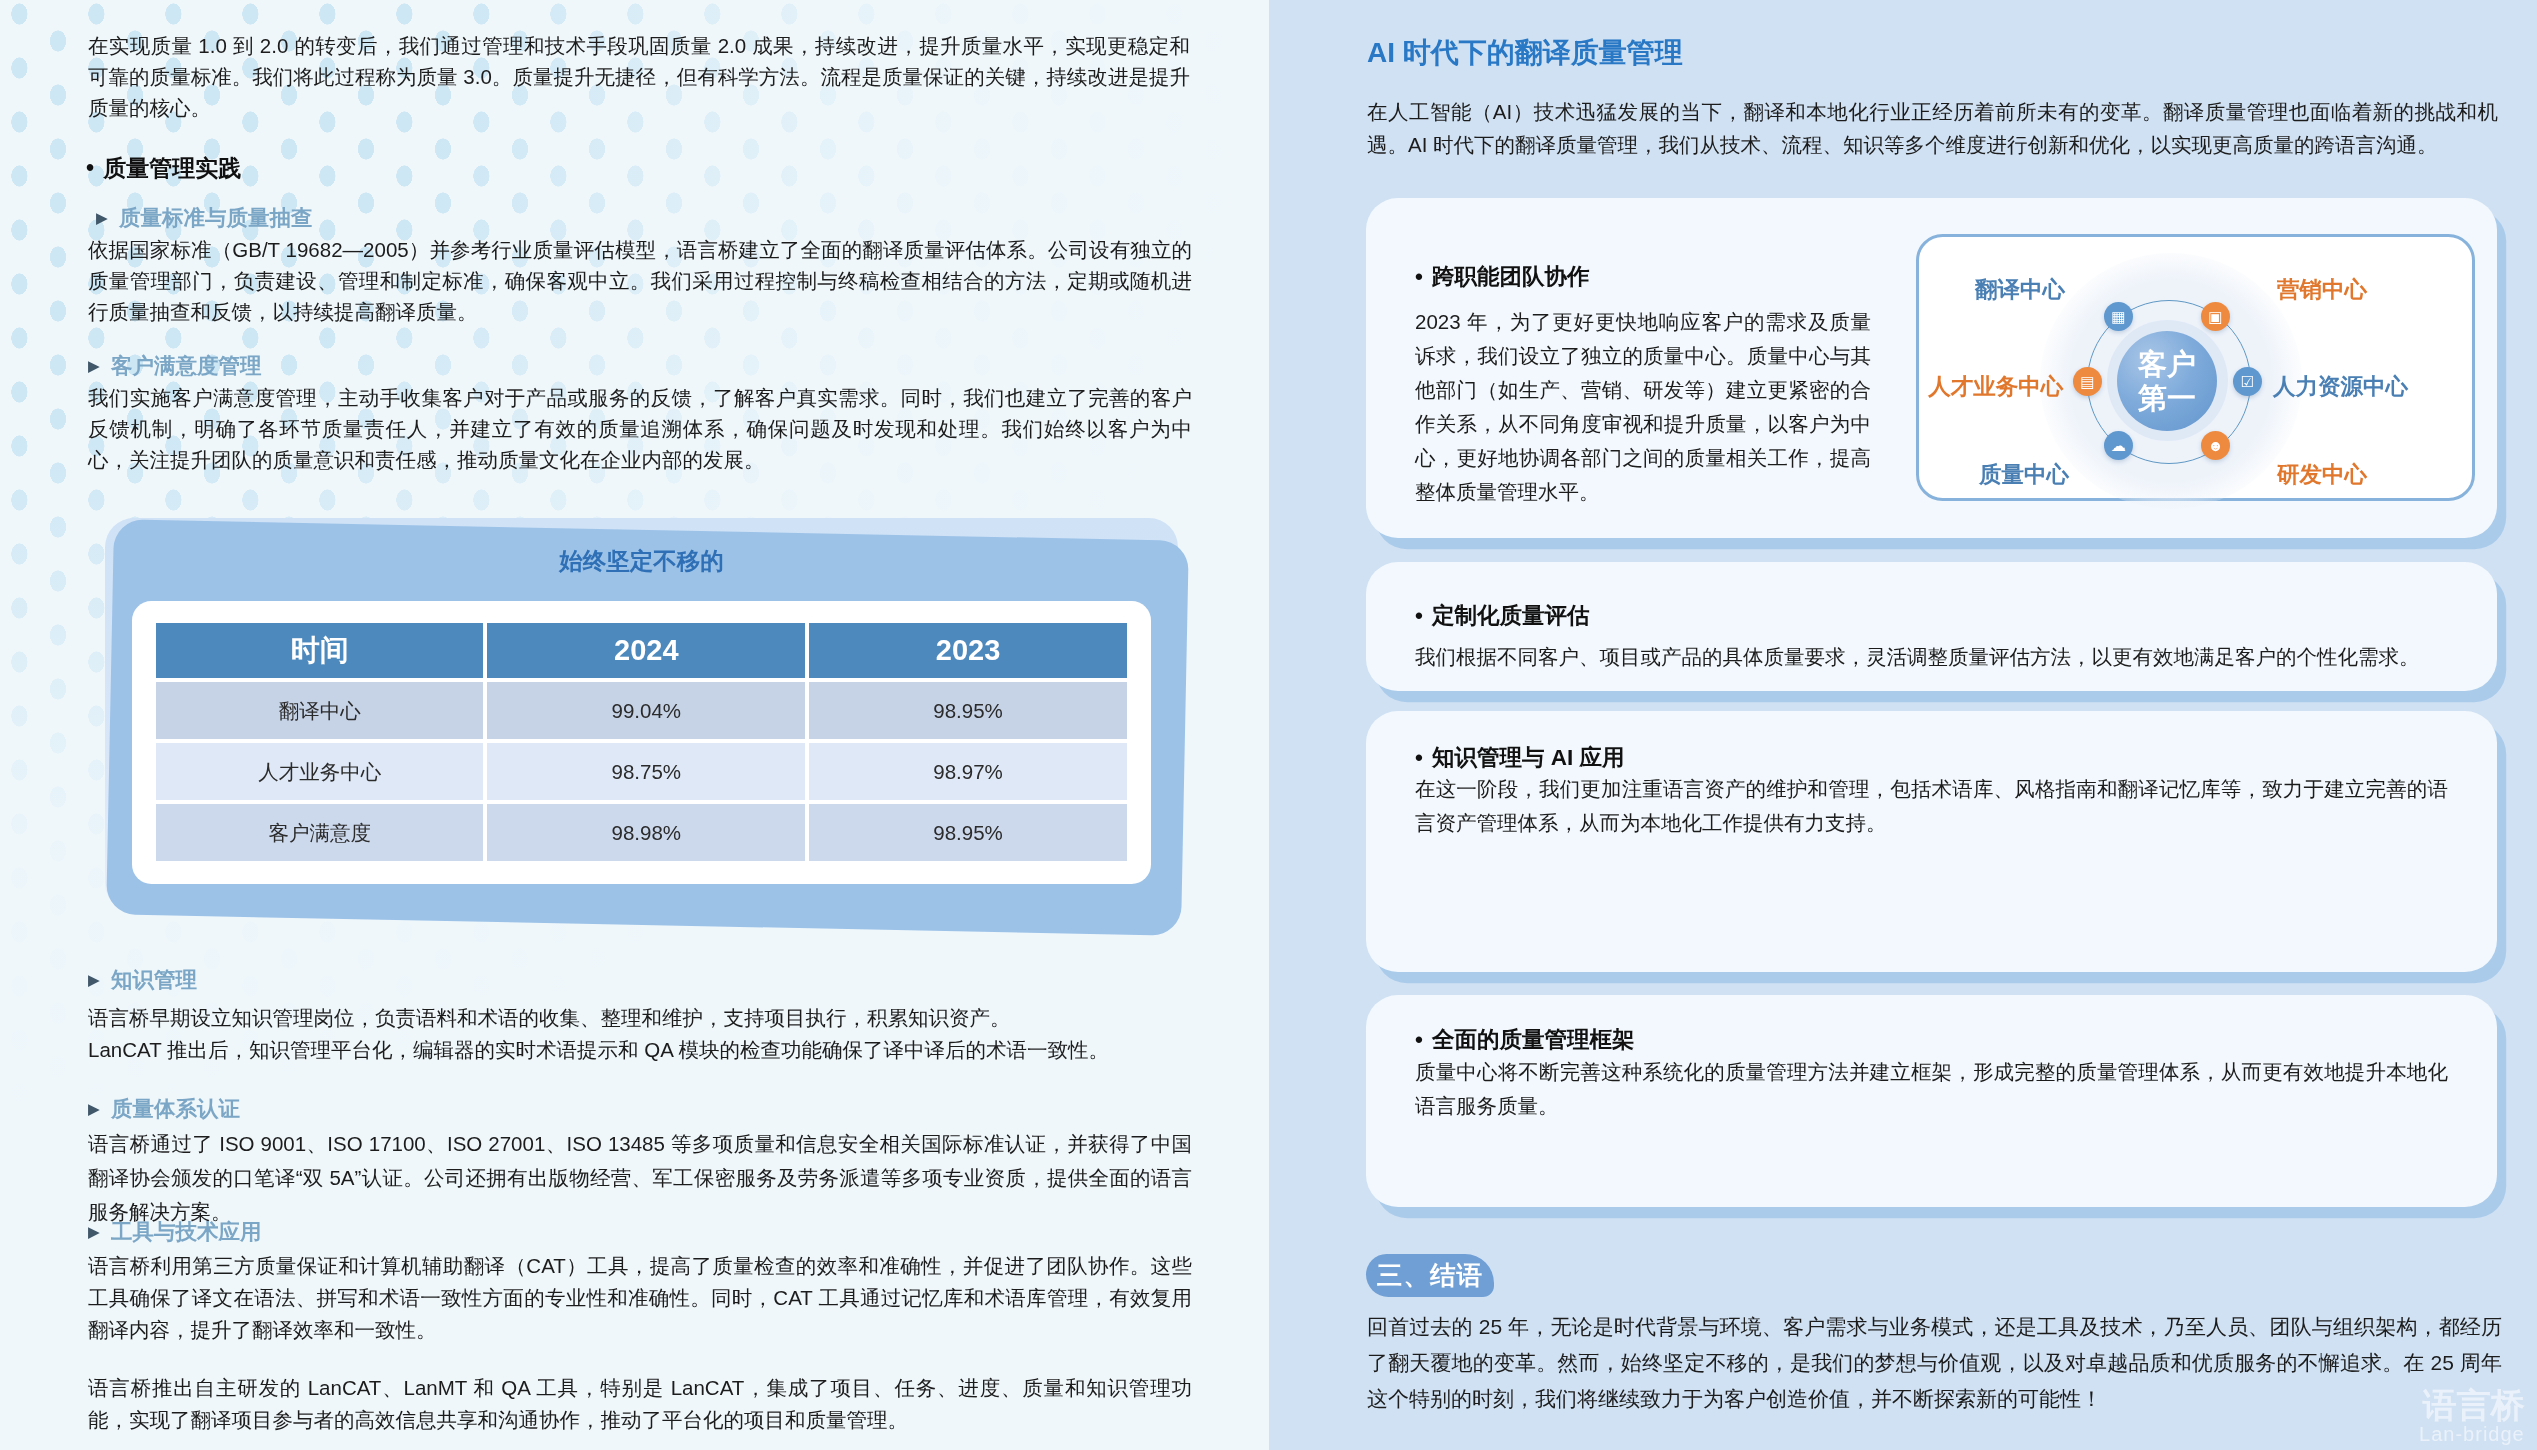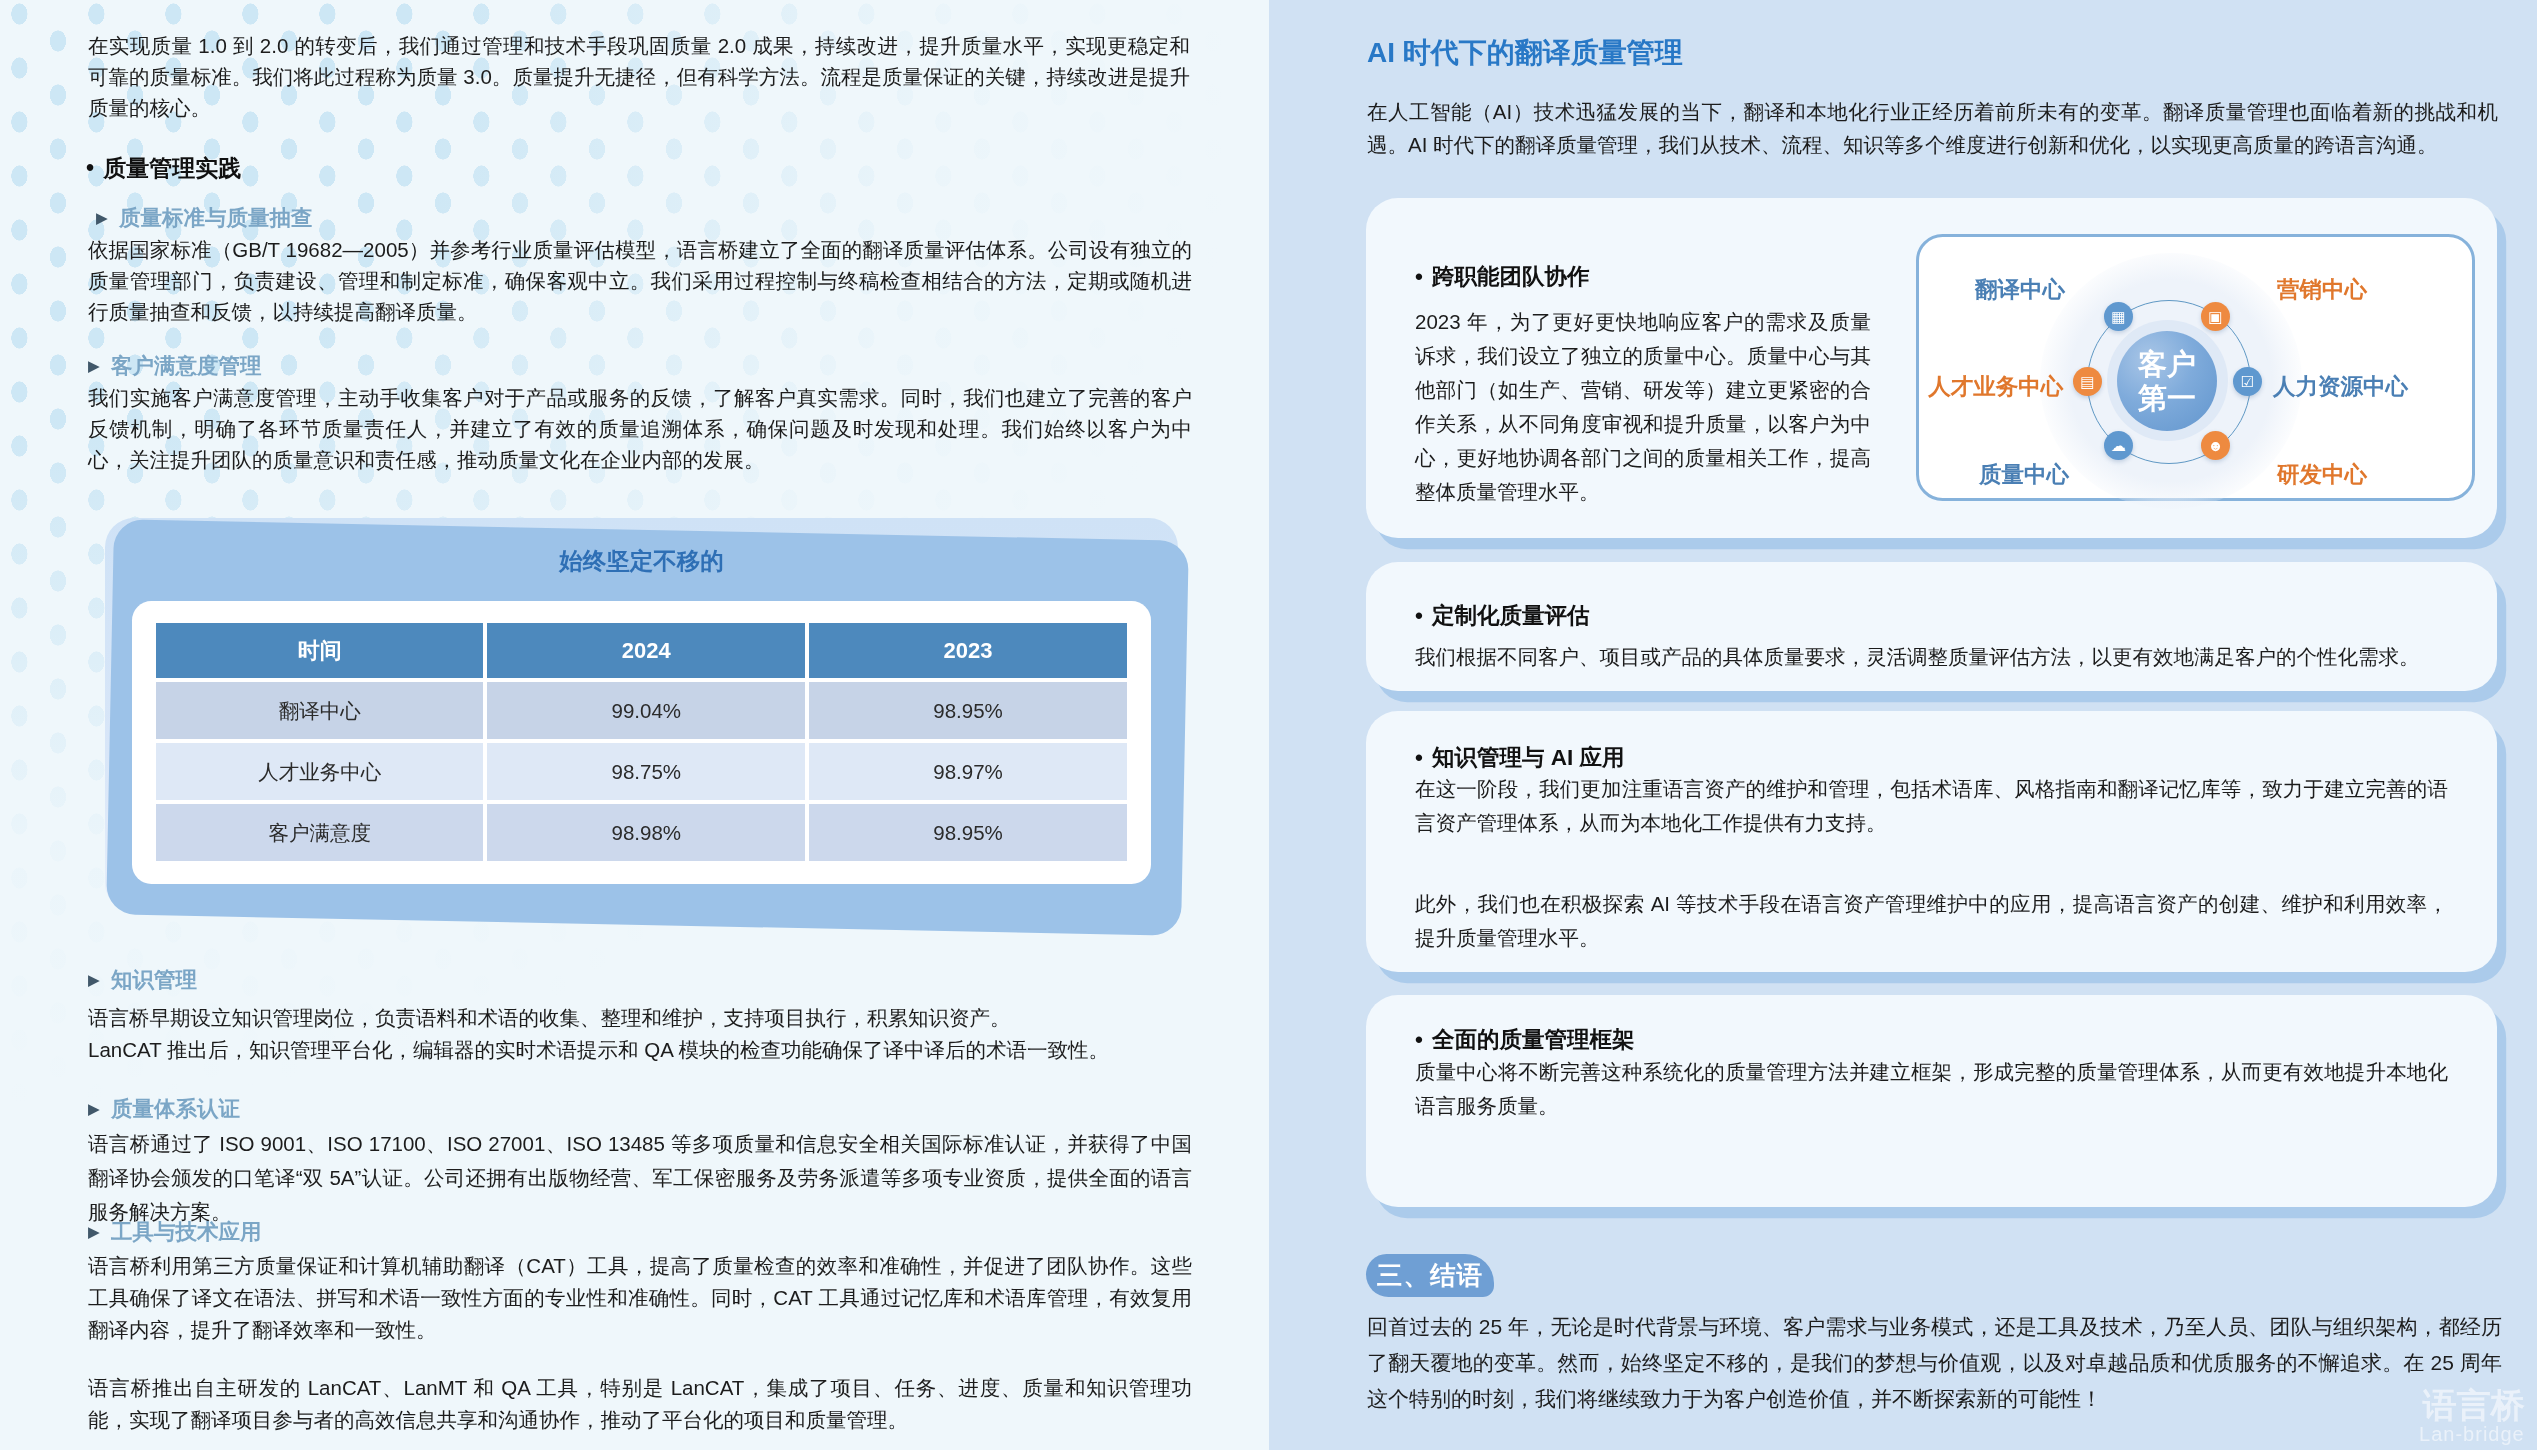--- a/index.html
+++ b/index.html
@@ -36,21 +36,21 @@
   
   .survey-card{position:absolute;left:105px;top:518px;width:1073px;
       background:linear-gradient(180deg,#cfe2f6 0%,#d8e6f8 60%,#e6eefa 100%);
       border-radius:29px;padding:20.5px 26.6px 28px;box-sizing:border-box;z-index:2;}
   .survey-card::before{content:"";position:absolute;left:5.1px;top:12.3px;right:-7.2px;bottom:-13.3px;
       background:#9cc2e8;border-radius:29px;transform:rotate(1.15deg);z-index:-1;}
   .survey-title{font-size:23.5px;font-weight:bold;color:#2e6fb5;text-align:center;
       line-height:36px;margin-top:4.1px;}
   .table-wrap{background:#ffffff;border-radius:19.4px;margin-top:22.5px;padding:18.4px 20.5px;}
   table.survey{width:100%;border-collapse:separate;border-spacing:4.1px;}
-  table.survey th{background:#4d89bd;color:#fff;font-size:22px;font-weight:bold;height:53px;}
+  table.survey th{background:#4d89bd;color:#fff;font-size:29px;font-weight:bold;height:53px;}
   table.survey td{font-size:20.5px;color:#2b2b2b;height:55px;text-align:center;}
   table.survey .c0{width:34%;} table.survey .c1{width:33%;} table.survey .c2{width:33%;}
   tr.r0 td{background:#c6d3e7;} tr.r1 td{background:#dee8f6;} tr.r2 td{background:#ccd8ec;}
 
   
   .right-panel{position:absolute;left:1269px;top:0;width:1269px;height:1450px;background:#d0e1f3;}
   .right-title{position:absolute;left:1367px;top:34px;font-size:28px;font-weight:bold;color:#2878c6;}
   .p-rintro{left:1367px;top:95px;width:1131px;line-height:33px;}
 
   .card{position:absolute;left:1366px;width:1131px;background:#f2f8fd;border-radius:32px;
@@ -210,21 +210,20 @@
   </div>
 
   <div class="card card2">
     <div class="card-heading c2-heading"><span class="blt">•</span><span>定制化质量评估</span></div>
     <div class="card-text c2-text">我们根据不同客户、项目或产品的具体质量要求，灵活调整质量评估方法，以更有效地满足客户的个性化需求。</div>
   </div>
 
   <div class="card card3">
     <div class="card-heading c3-heading"><span class="blt">•</span><span>知识管理与 AI 应用</span></div>
     <div class="card-text c3-text1">在这一阶段，我们更加注重语言资产的维护和管理，包括术语库、风格指南和翻译记忆库等，致力于建立完善的语言资产管理体系，从而为本地化工作提供有力支持。</div>
-    <div class="card-text c3-text2">此外，我们也在积极探索 AI 等技术手段在语言资产管理维护中的应用，提高语言资产的创建、维护和利用效率，提升质量管理水平。</div>
   </div>
 
   <div class="card card4">
     <div class="card-heading c4-heading"><span class="blt">•</span><span>全面的质量管理框架</span></div>
     <div class="card-text c4-text">质量中心将不断完善这种系统化的质量管理方法并建立框架，形成完整的质量管理体系，从而更有效地提升本地化语言服务质量。</div>
   </div>
 
   <div class="badge">
       <span>三、结语</span>
     </div>

